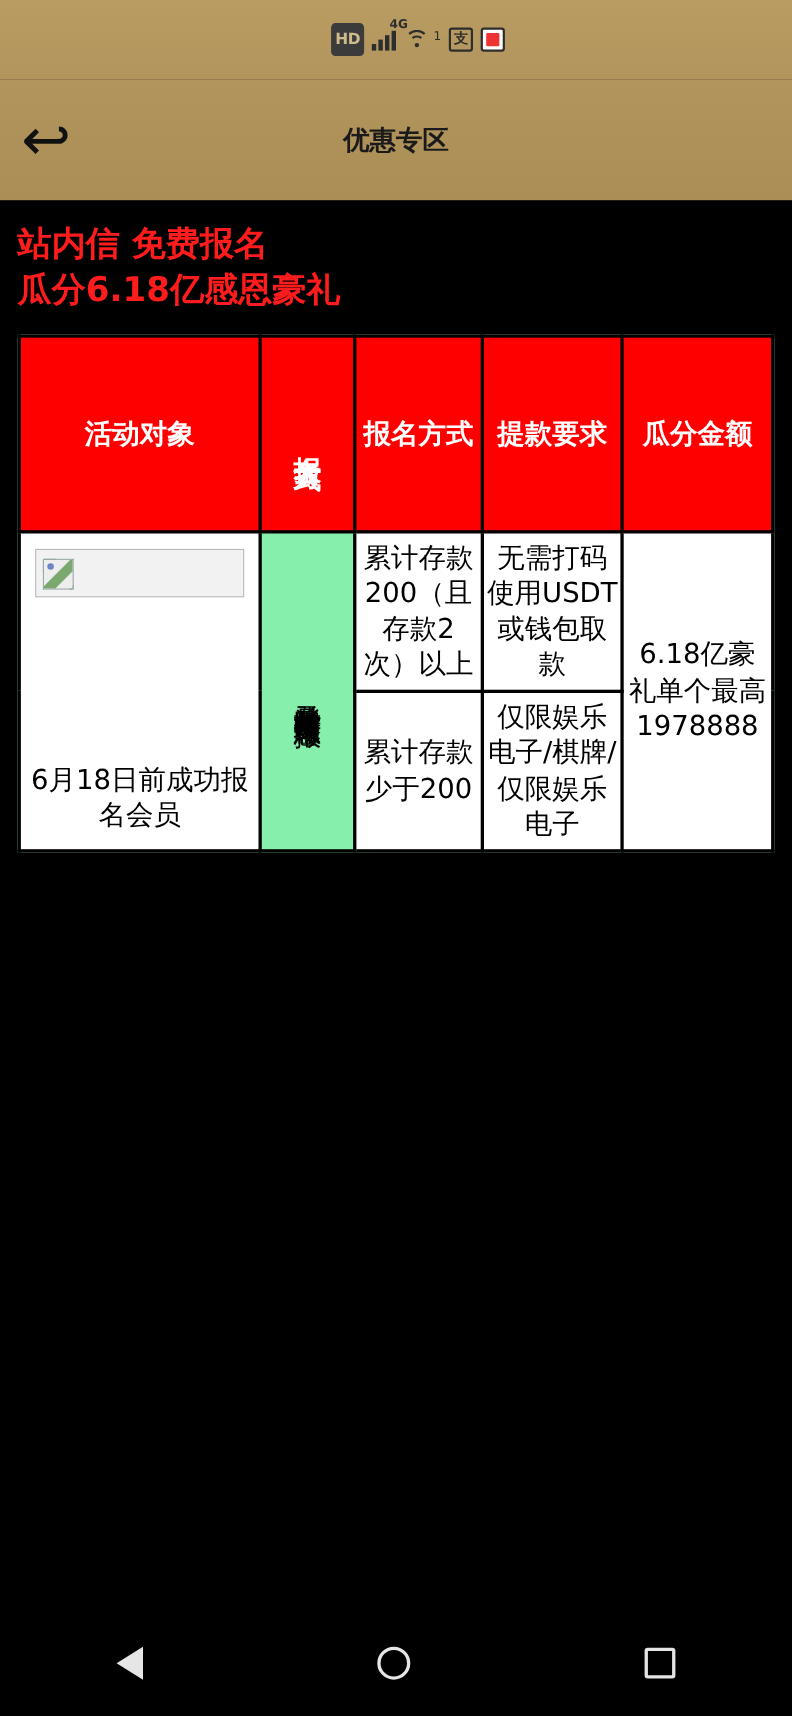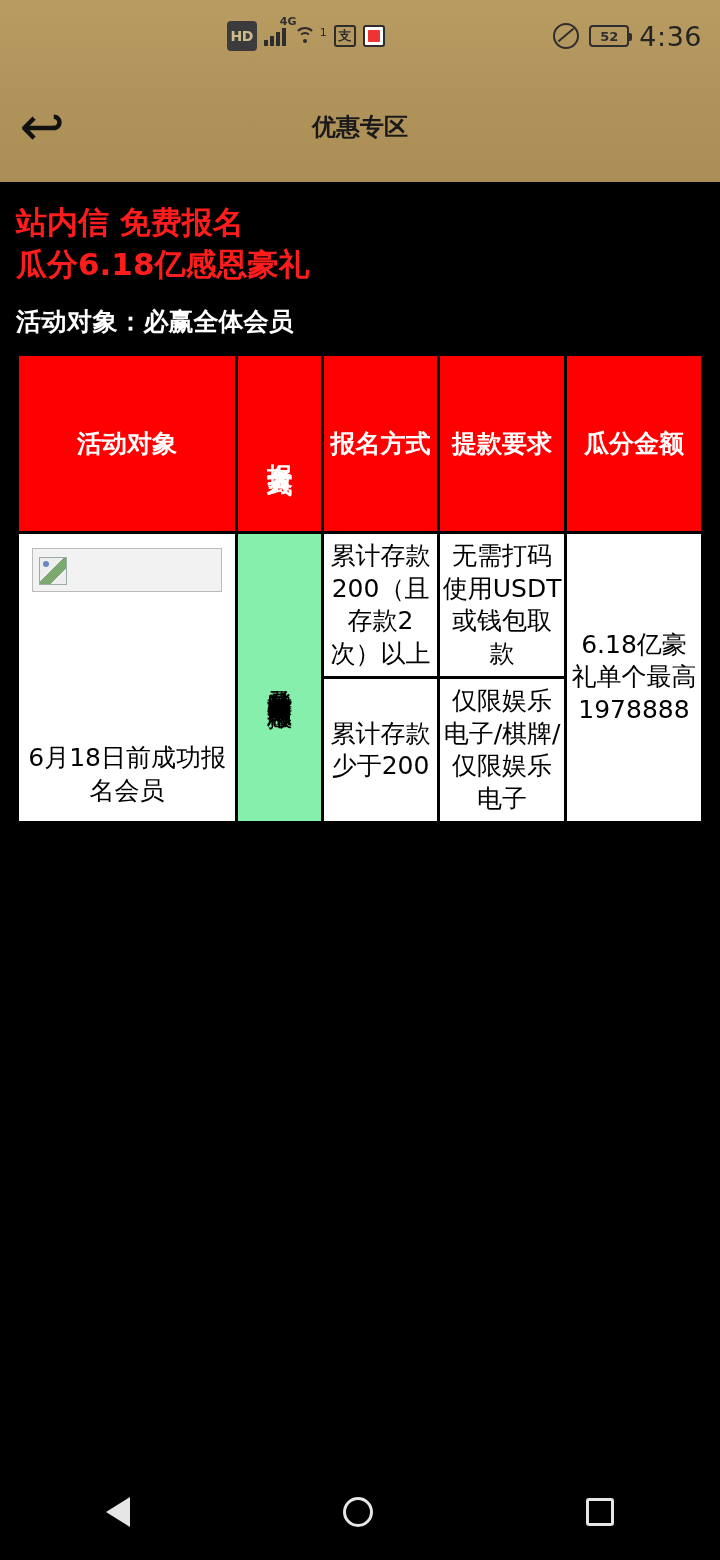--- a/index.html
+++ b/index.html
@@ -327,48 +327,35 @@
       </span>
       <span class="wifi-ico">
         <span></span>
           <span></span>
           <span class="dot"></span>
       </span>
       <span class="sup1">1</span>
       <span class="zhi-ico">支</span>
       <span class="red-ico"></span>
     </div>
-    <div class="sb-right">
-      <span class="mute-ico">
-        <span class="circ"></span>
-          <span class="slash"></span>
-      </span>
-      <span class="battery">
-        <span class="lvl">52</span>
-      </span>
-      <span class="clock">4:36</span>
-    </div>
   </div>
 
   <div class="appbar">
     <div class="back-btn">
       <span class="back-arrow">↩</span>
     </div>
     <div class="appbar-title">优惠专区</div>
   </div>
 
   <div class="content">
     <div class="promo-title">
       <div>站内信 免费报名</div>
       <div>瓜分6.18亿感恩豪礼</div>
     </div>
 
-    <div class="para">
-      <span class="lbl">活动对象：</span><span>必赢全体会员</span>
-    </div>
 
 
     <table class="promo">
       <colgroup>
         <col class="col-obj">
           <col class="col-way">
           <col class="col-req">
           <col class="col-wd">
           <col class="col-amt">
       </colgroup>

